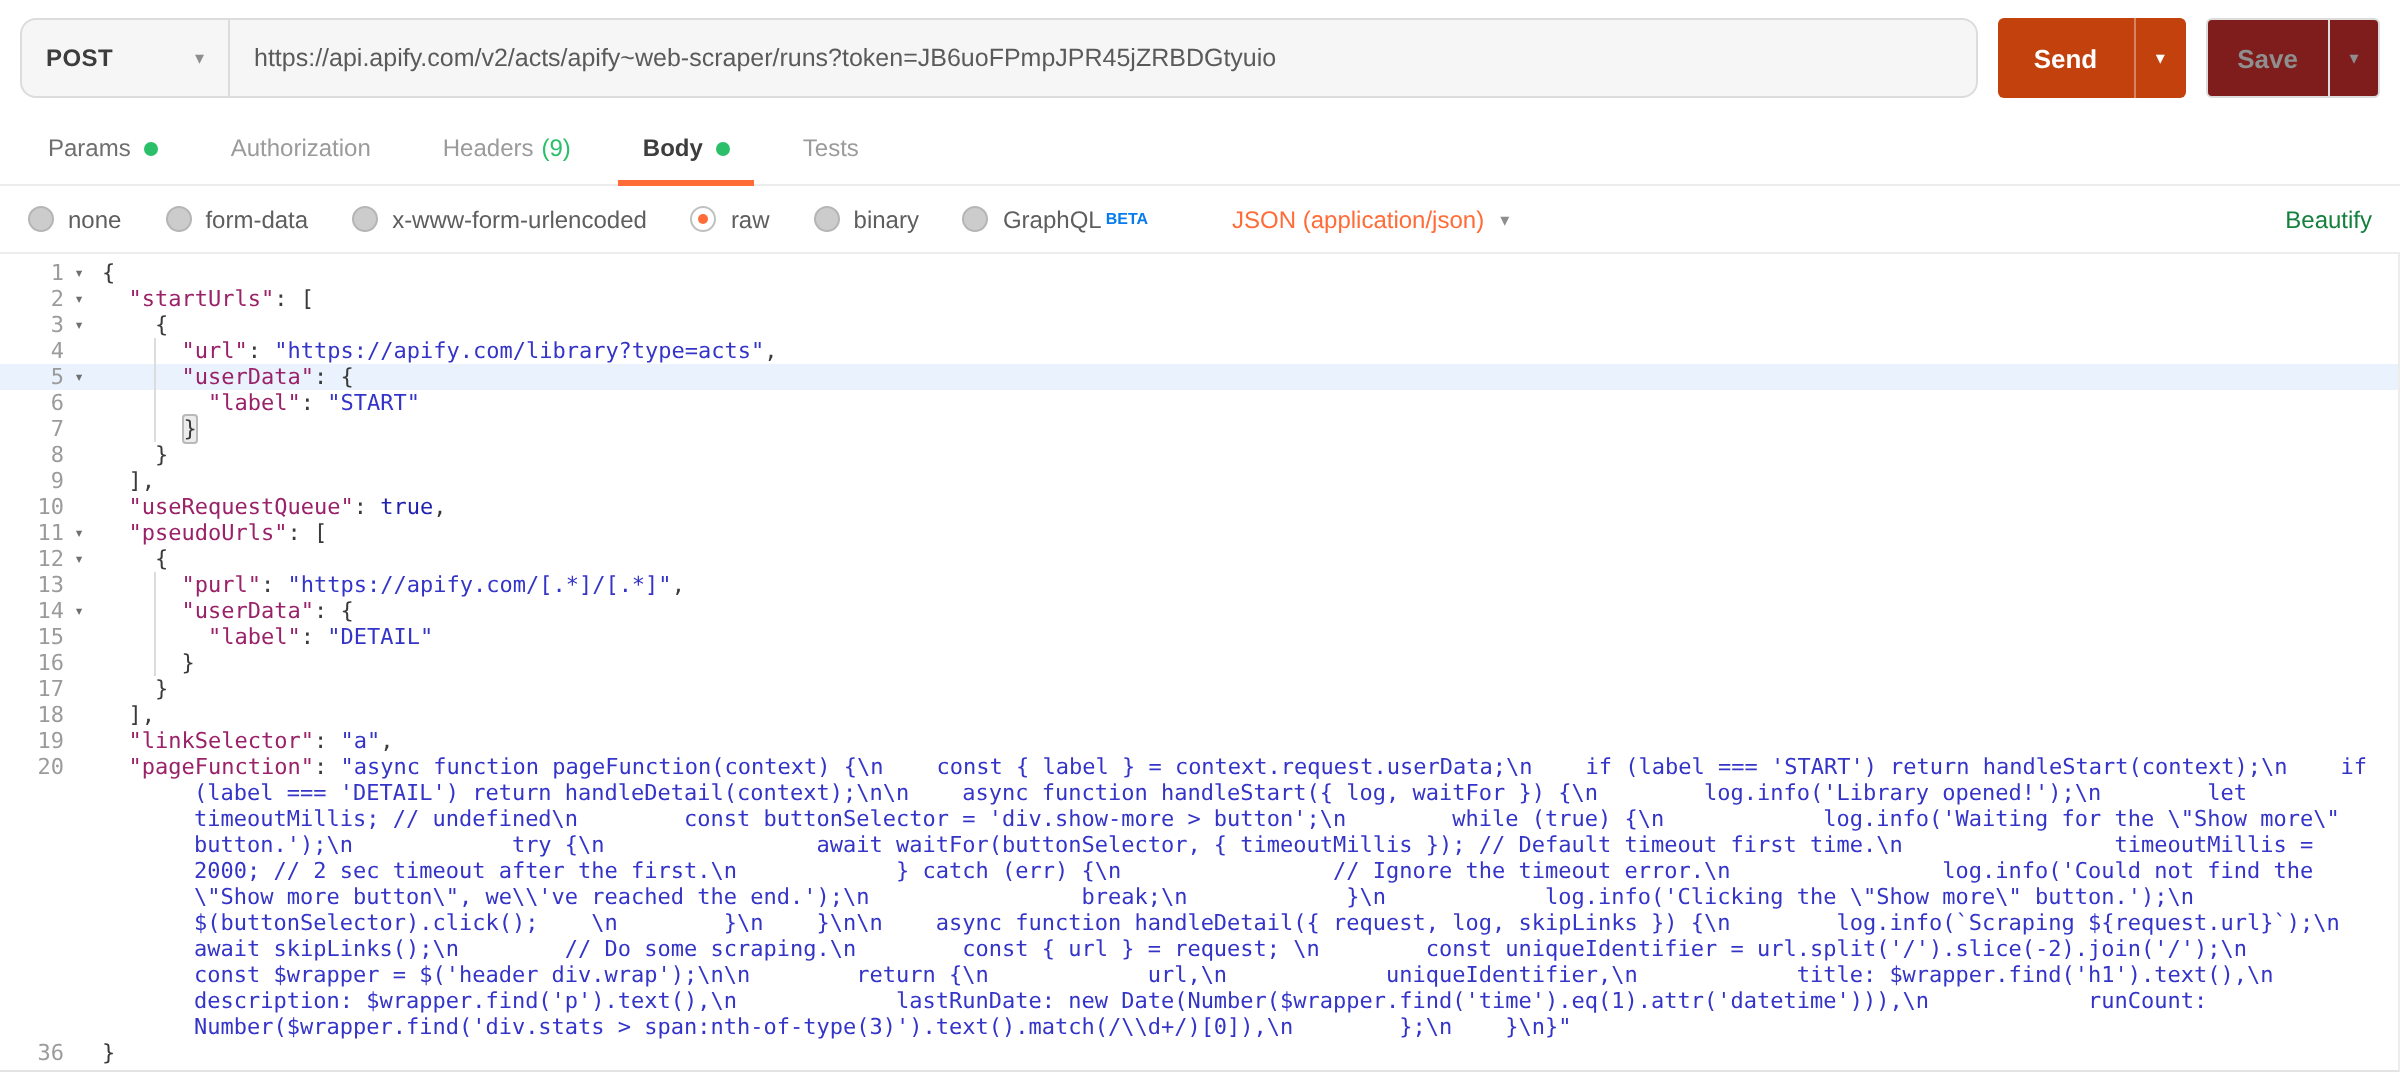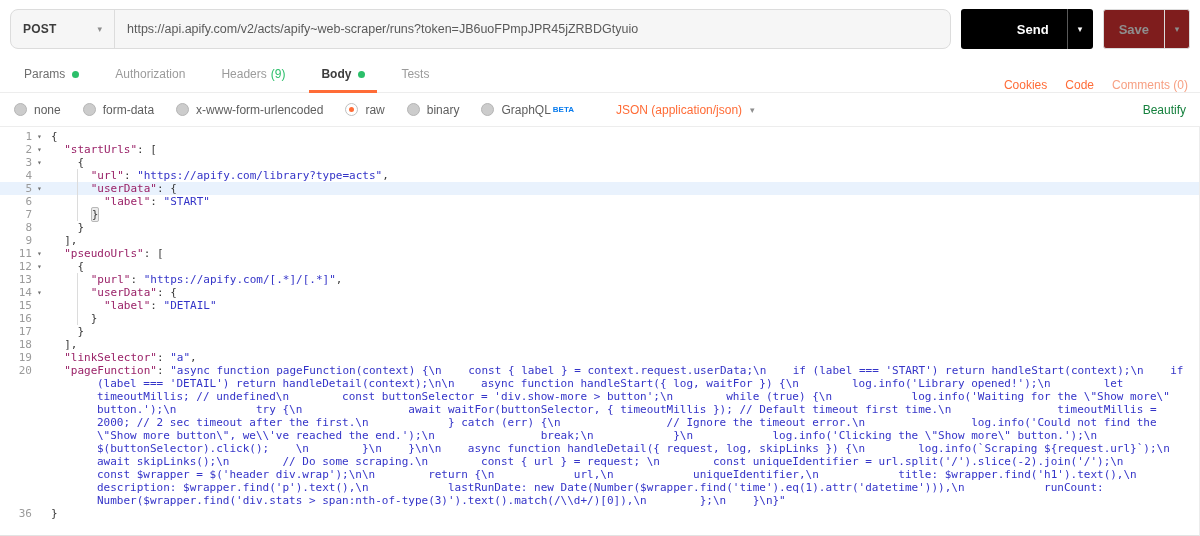--- a/index.html
+++ b/index.html
@@ -11,21 +11,21 @@
   .reqbar { display:flex; align-items:center; padding:9px 10px 7px 10px; gap:10px; }
   .urlgroup { flex:1; display:flex; align-items:stretch; height:40px;
     background:#f6f6f6; border:1px solid #dcdcdc; border-radius:8px; overflow:hidden; }
   .method { width:104px; display:flex; align-items:center; justify-content:space-between;
     padding:0 12px; border-right:1px solid #dcdcdc; cursor:pointer; }
   .method-label { font-size:12px; font-weight:bold; color:#3d3d3d; letter-spacing:.2px; }
   .caret { font-size:9px; color:#8e8e8e; }
   .urlfield { flex:1; border:none; outline:none; background:transparent;
     font-size:12.5px; color:#5a5a5a; padding:0 12px; font-family:"Liberation Sans",sans-serif; }
   .btn { height:40px; border-radius:3px; display:flex; align-items:stretch; overflow:hidden; cursor:pointer; }
-  .btn-send { background:#000000; color:#fff;padding-left:38px; }
+  .btn-send { background:#c2410c; color:#fff; }
   .btn-send .btn-main { padding:0 18px; display:flex; align-items:center; font-size:13px; font-weight:bold; }
   .btn-send .btn-caret { width:26px; display:flex; align-items:center; justify-content:center;
     border-left:1px solid rgba(255,255,255,.35); font-size:9px; color:#fff; }
   .btn-save { background:#7f1d1d; border:1px solid #dcdcdc; color:#8f8f8f;text-align:center; }
   .btn-save .btn-main { padding:0 15px; display:flex; align-items:center; font-size:13px; font-weight:bold; }
   .btn-save .btn-caret { width:25px; display:flex; align-items:center; justify-content:center;
     border-left:1px solid #dcdcdc; font-size:9px; color:#8e8e8e; }
 
   
   .tabs { display:flex; align-items:flex-end; padding:0 12px; height:37px;
@@ -116,25 +116,20 @@
           <span class="tab-badge">(9)</span>
         </div>
         <div class="tab active">
           <span>Body</span>
           <span class="dot"></span>
         </div>
         <div class="tab">
           <span>Tests</span>
         </div>
       </div>
-    <div class="tabs-right">
-      <span class="lnk">Cookies</span>
-      <span class="lnk">Code</span>
-      <span class="lnk muted">Comments (0)</span>
-    </div>
   </div>
 
   <div class="modes">
     <div id="modes" style="display:flex;align-items:center;">
         <div class="mode">
           <span class="radio"></span>
           <span>none</span>
         </div>
         <div class="mode">
           <span class="radio"></span>
@@ -205,20 +200,25 @@
         <span class="ln">8</span>
         <span class="fold"></span>
         <span class="ctext"><span class="tk-p">    }</span></span>
       </div>
       <div class="crow">
         <span class="ln">9</span>
         <span class="fold"></span>
         <span class="ctext"><span class="tk-p">  ],</span></span>
       </div>
       <div class="crow">
+        <span class="ln">10</span>
+        <span class="fold"></span>
+        <span class="ctext"><span class="tk-p">  </span><span class="tk-k">"useRequestQueue"</span><span class="tk-p">: </span><span class="tk-a">true</span><span class="tk-p">,</span></span>
+      </div>
+      <div class="crow">
         <span class="ln">11</span>
         <span class="fold">▾</span>
         <span class="ctext"><span class="tk-p">  </span><span class="tk-k">"pseudoUrls"</span><span class="tk-p">: [</span></span>
       </div>
       <div class="crow">
         <span class="ln">12</span>
         <span class="fold">▾</span>
         <span class="ctext"><span class="tk-p">    {</span></span>
       </div>
       <div class="crow guide">

